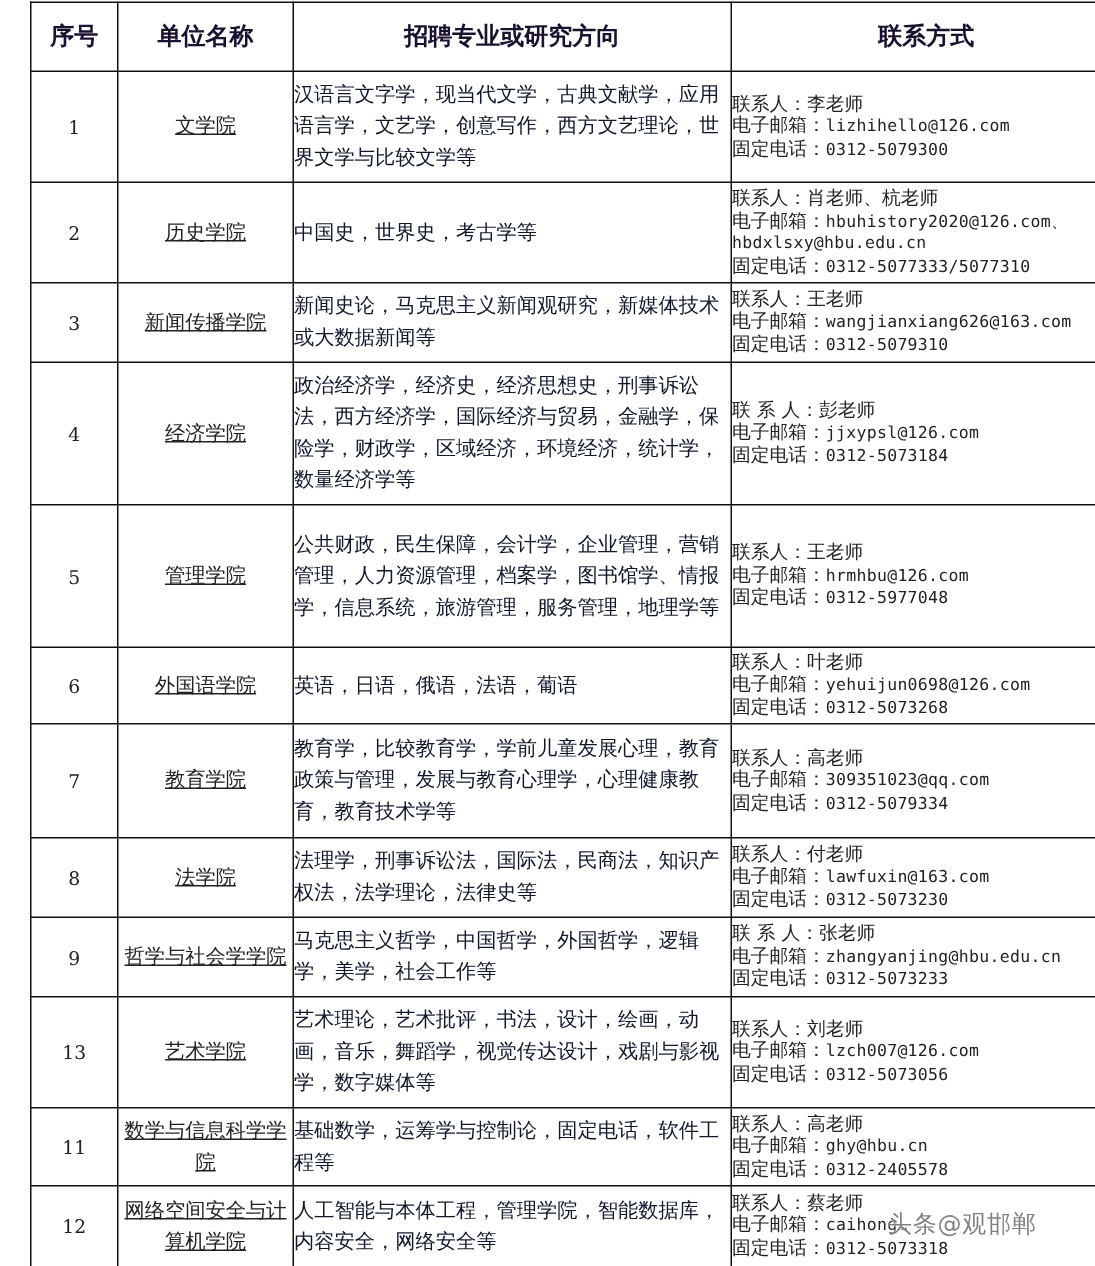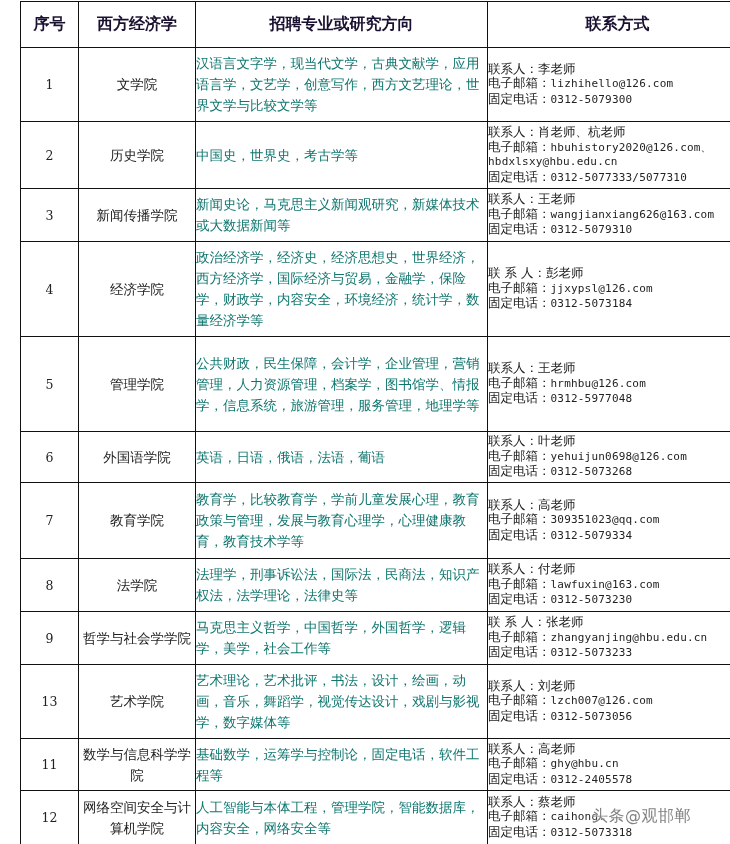--- a/index.html
+++ b/index.html
@@ -7,22 +7,22 @@
          font-family: "DejaVu Sans", "Liberation Sans", sans-serif; color:#111; }
   table.recruit {
     position:absolute; left:20px; top:1px;
     border-collapse:collapse; table-layout:fixed; width:727px;
   }
   table.recruit td, table.recruit th {
     border:1.5px solid #111; padding:0; vertical-align:middle;
   }
   th { font-weight:bold; font-size:16px; color:#1a1030; height:45px; text-align:center; }
   td.idx { text-align:center; font-family:"DejaVu Serif","Liberation Serif",serif; font-size:12.5px; color:#222; }
-  td.unit { text-align:center; font-size:13.5px; line-height:21px; padding:0 6px; color:#222; }
-  td.field { font-size:13.5px; line-height:21px; padding:0 5px 0 4px; color:#0f766e; text-align:left; }
+  td.unit { text-align:center; font-size:13.5px; line-height:21px; padding:0 6px; color:#222;text-decoration:underline; }
+  td.field { font-size:13.5px; line-height:21px; padding:0 5px 0 4px; color:#0f172a; text-align:left; }
   td.contact { font-size:12.5px; line-height:14.5px; padding:0 4px; color:#222; text-align:left;margin-left:16px; }
   .cl { display:block; white-space:nowrap; }
   .mono { font-family:"DejaVu Sans Mono","Liberation Mono",monospace; font-size:11px; letter-spacing:0.2px; }
   .watermark {
     position:absolute; left:592px; top:806px;
     font-size:16px; color:rgba(80,80,80,0.72);
     text-shadow:0 0 2px #fff, 0 0 1px #fff;
     letter-spacing:0.5px; white-space:nowrap;
   }
 </style>
@@ -32,21 +32,21 @@
 <table class="recruit">
   <colgroup>
     <col style="width:58px">
     <col style="width:117px">
     <col style="width:292px">
     <col style="width:260px">
   </colgroup>
   <thead>
     <tr>
       <th>序号</th>
-      <th>西方经济学</th>
+      <th>单位名称</th>
       <th>招聘专业或研究方向</th>
       <th>联系方式</th>
     </tr>
   </thead>
   <tbody>
 
     <tr style="height:74px">
       <td class="idx">1</td>
       <td class="unit">文学院</td>
       <td class="field">汉语言文字学，现当代文学，古典文献学，应用语言学，文艺学，创意写作，西方文艺理论，世界文学与比较文学等</td>
@@ -76,21 +76,21 @@
       <td class="contact">
         <span class="cl"><span>联系人：</span><span>王老师</span></span>
         <span class="cl"><span>电子邮箱：</span><span class="mono">wangjianxiang626@163.com</span></span>
         <span class="cl"><span>固定电话：</span><span class="mono">0312-5079310</span></span>
       </td>
     </tr>
 
     <tr style="height:95px">
       <td class="idx">4</td>
       <td class="unit">经济学院</td>
-      <td class="field">政治经济学，经济史，经济思想史，世界经济，西方经济学，国际经济与贸易，金融学，保险学，财政学，内容安全，环境经济，统计学，数量经济学等</td>
+      <td class="field">政治经济学，经济史，经济思想史，刑事诉讼法，西方经济学，国际经济与贸易，金融学，保险学，财政学，区域经济，环境经济，统计学，数量经济学等</td>
       <td class="contact">
         <span class="cl"><span>联 系 人：</span><span>彭老师</span></span>
         <span class="cl"><span>电子邮箱：</span><span class="mono">jjxypsl@126.com</span></span>
         <span class="cl"><span>固定电话：</span><span class="mono">0312-5073184</span></span>
       </td>
     </tr>
 
     <tr style="height:95px">
       <td class="idx">5</td>
       <td class="unit">管理学院</td>

